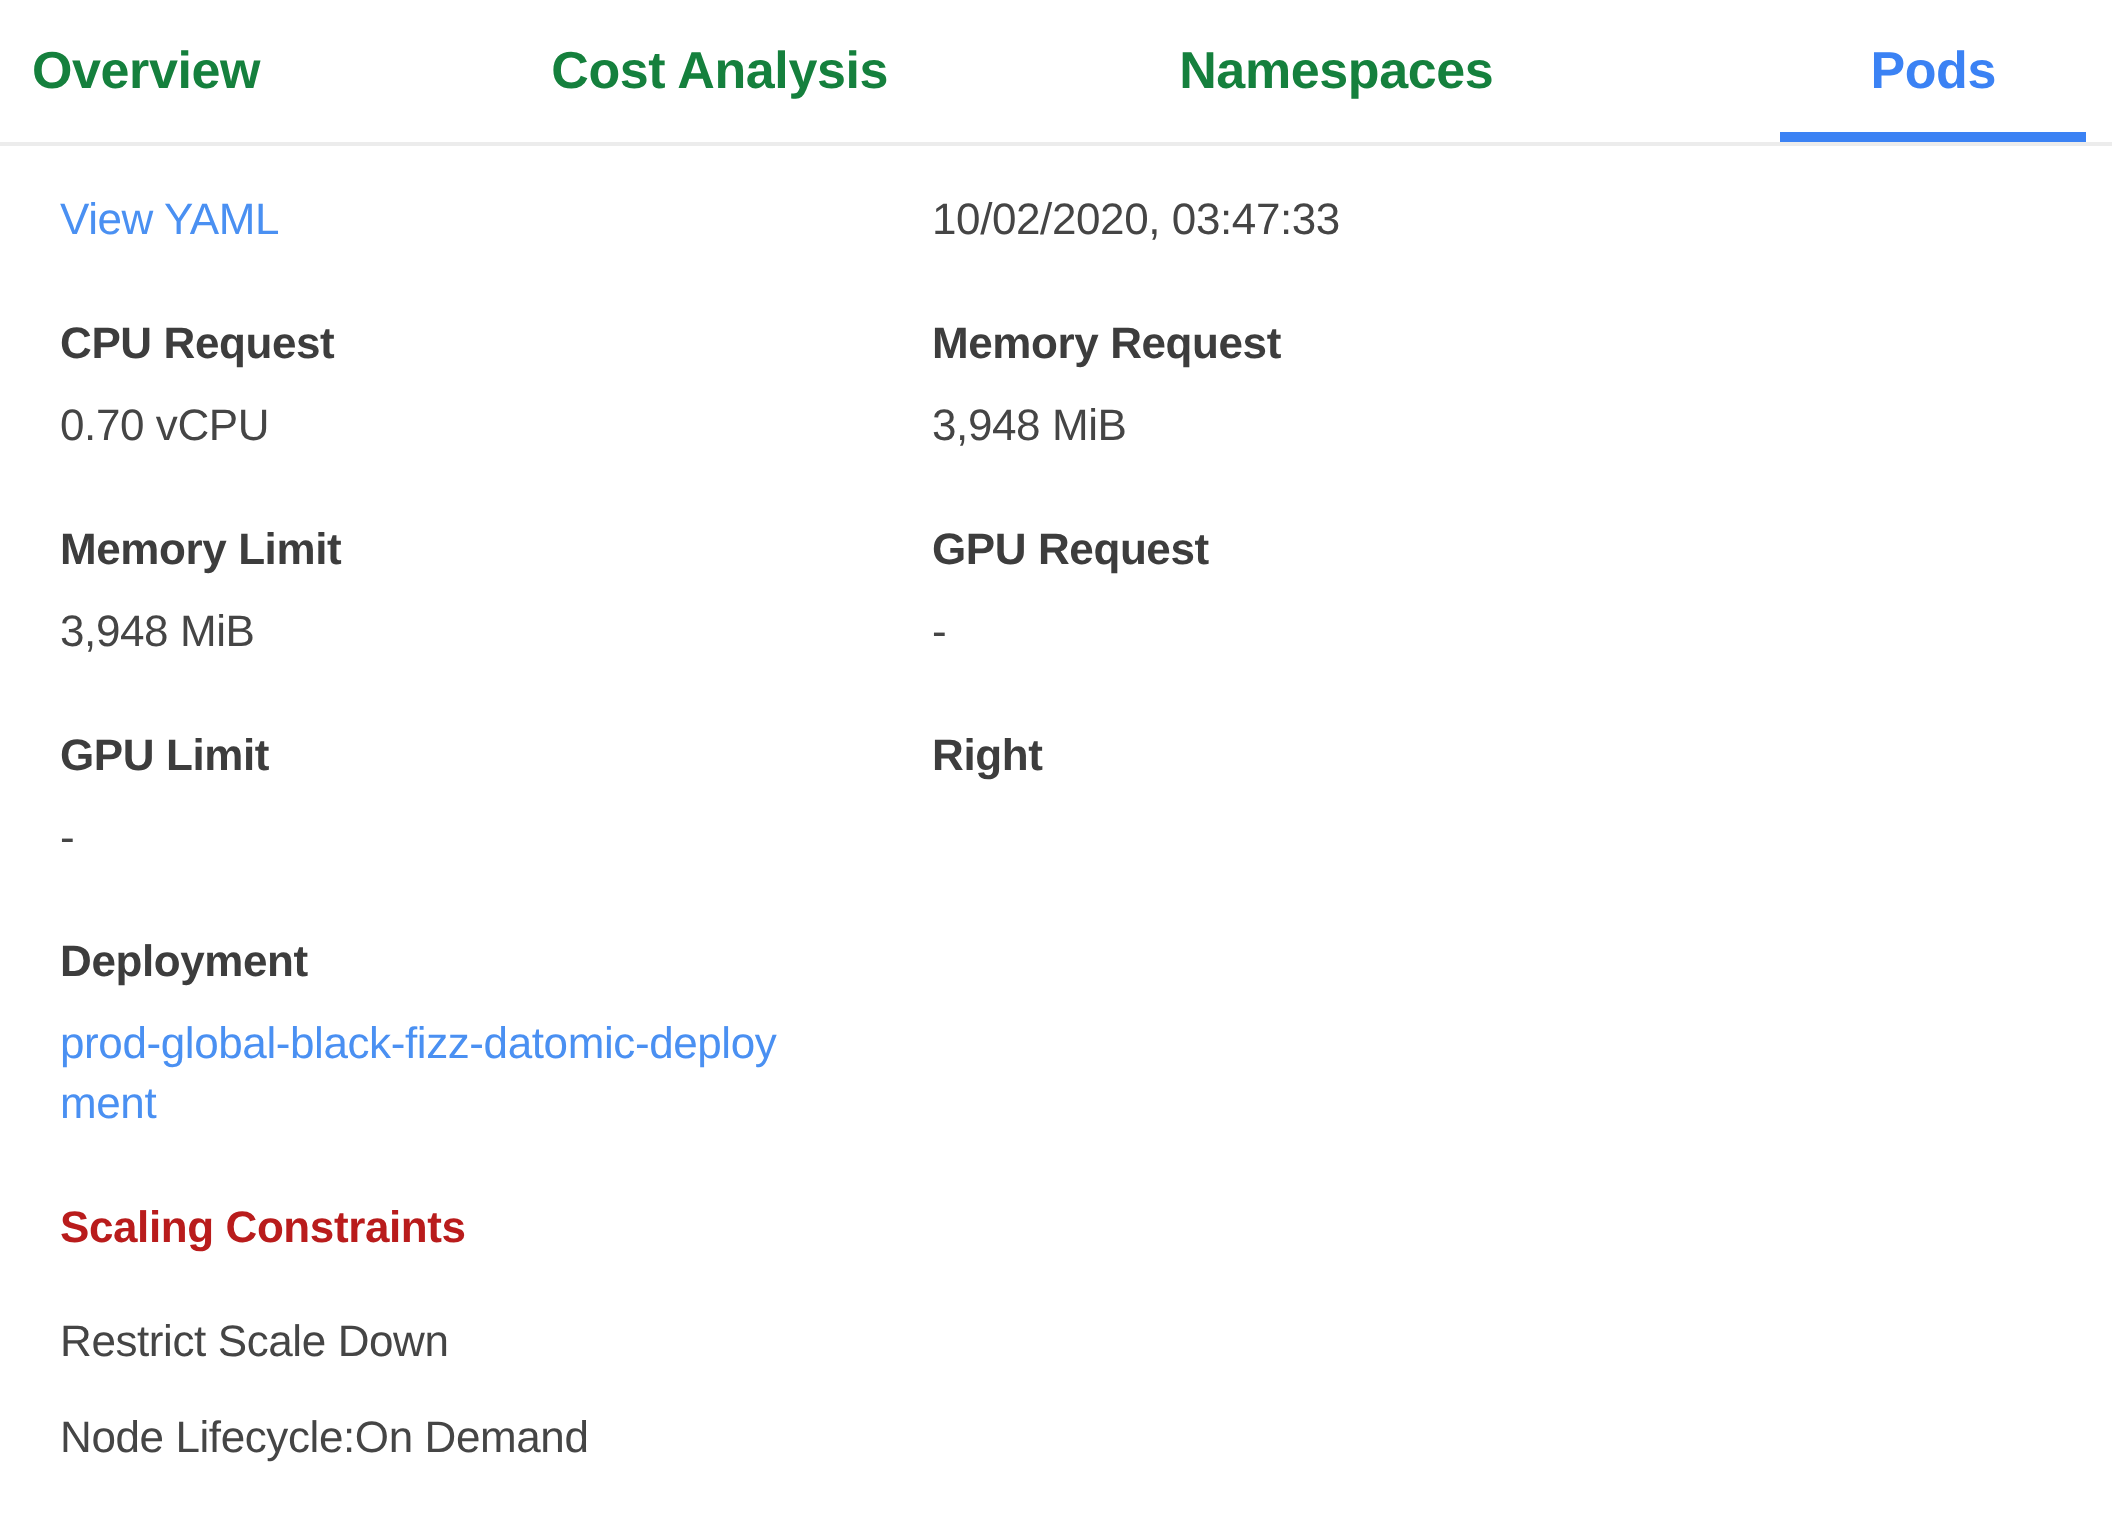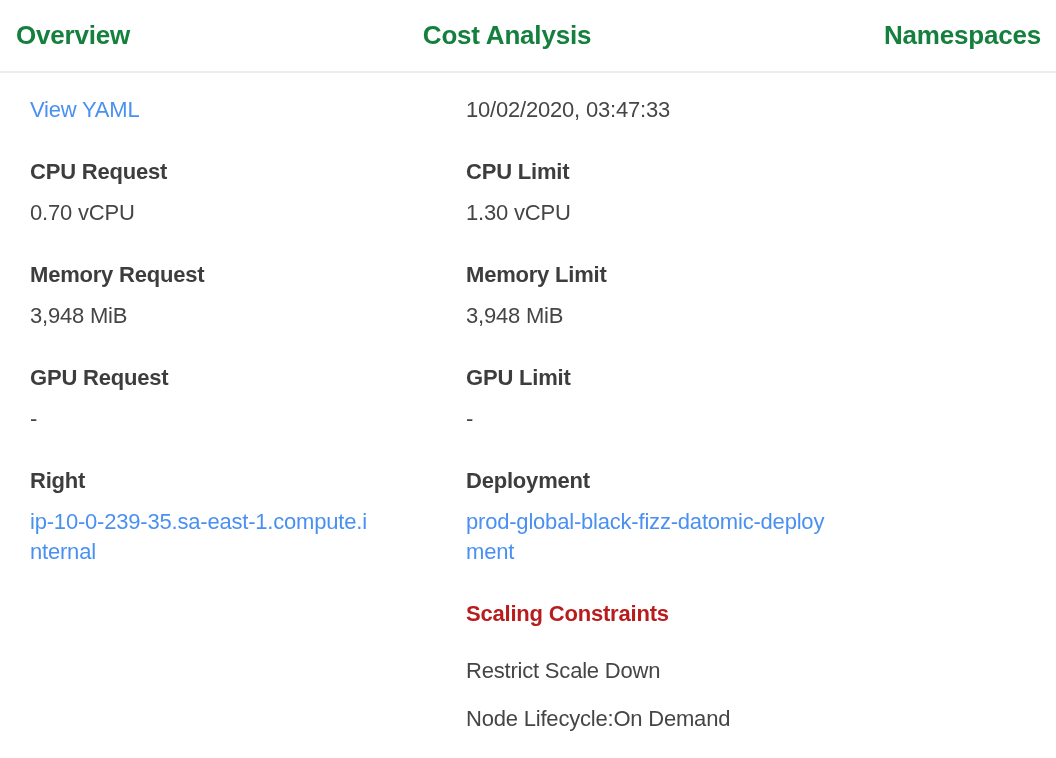--- a/index.html
+++ b/index.html
@@ -96,38 +96,35 @@
     margin-bottom: 20px;
   }
 </style>
 </head>
 <body>
 
 <nav class="tabbar">
   <div class="tab">Overview</div>
   <div class="tab">Cost Analysis</div>
   <div class="tab">Namespaces</div>
+  <div class="tab active">Pods</div>
 </nav>
 
 <main class="content">
 
   <div class="cell">
     <a class="link">View YAML</a>
   </div>
   <div class="cell">
     <span class="timestamp">10/02/2020, 03:47:33</span>
   </div>
 
   <div class="cell">
     <div class="field-label">CPU Request</div>
     <div class="field-value">0.70 vCPU</div>
-  </div>
-  <div class="cell">
-    <div class="field-label">CPU Limit</div>
-    <div class="field-value">1.30 vCPU</div>
   </div>
 
   <div class="cell">
     <div class="field-label">Memory Request</div>
     <div class="field-value">3,948 MiB</div>
   </div>
   <div class="cell">
     <div class="field-label">Memory Limit</div>
     <div class="field-value">3,948 MiB</div>
   </div>
@@ -136,21 +133,20 @@
     <div class="field-label">GPU Request</div>
     <div class="field-value">-</div>
   </div>
   <div class="cell">
     <div class="field-label">GPU Limit</div>
     <div class="field-value">-</div>
   </div>
 
   <div class="cell">
     <div class="field-label">Right</div>
-    <a class="link wrap-link host-width">ip-10-0-239-35.sa-east-1.compute.internal</a>
   </div>
   <div class="cell">
     <div class="field-label">Deployment</div>
     <a class="link wrap-link deploy-width">prod-global-black-fizz-datomic-deployment</a>
   </div>
 
   <div class="cell"></div>
   <div class="cell">
     <div class="sc-label">Scaling Constraints</div>
     <div class="sc-item">Restrict Scale Down</div>

